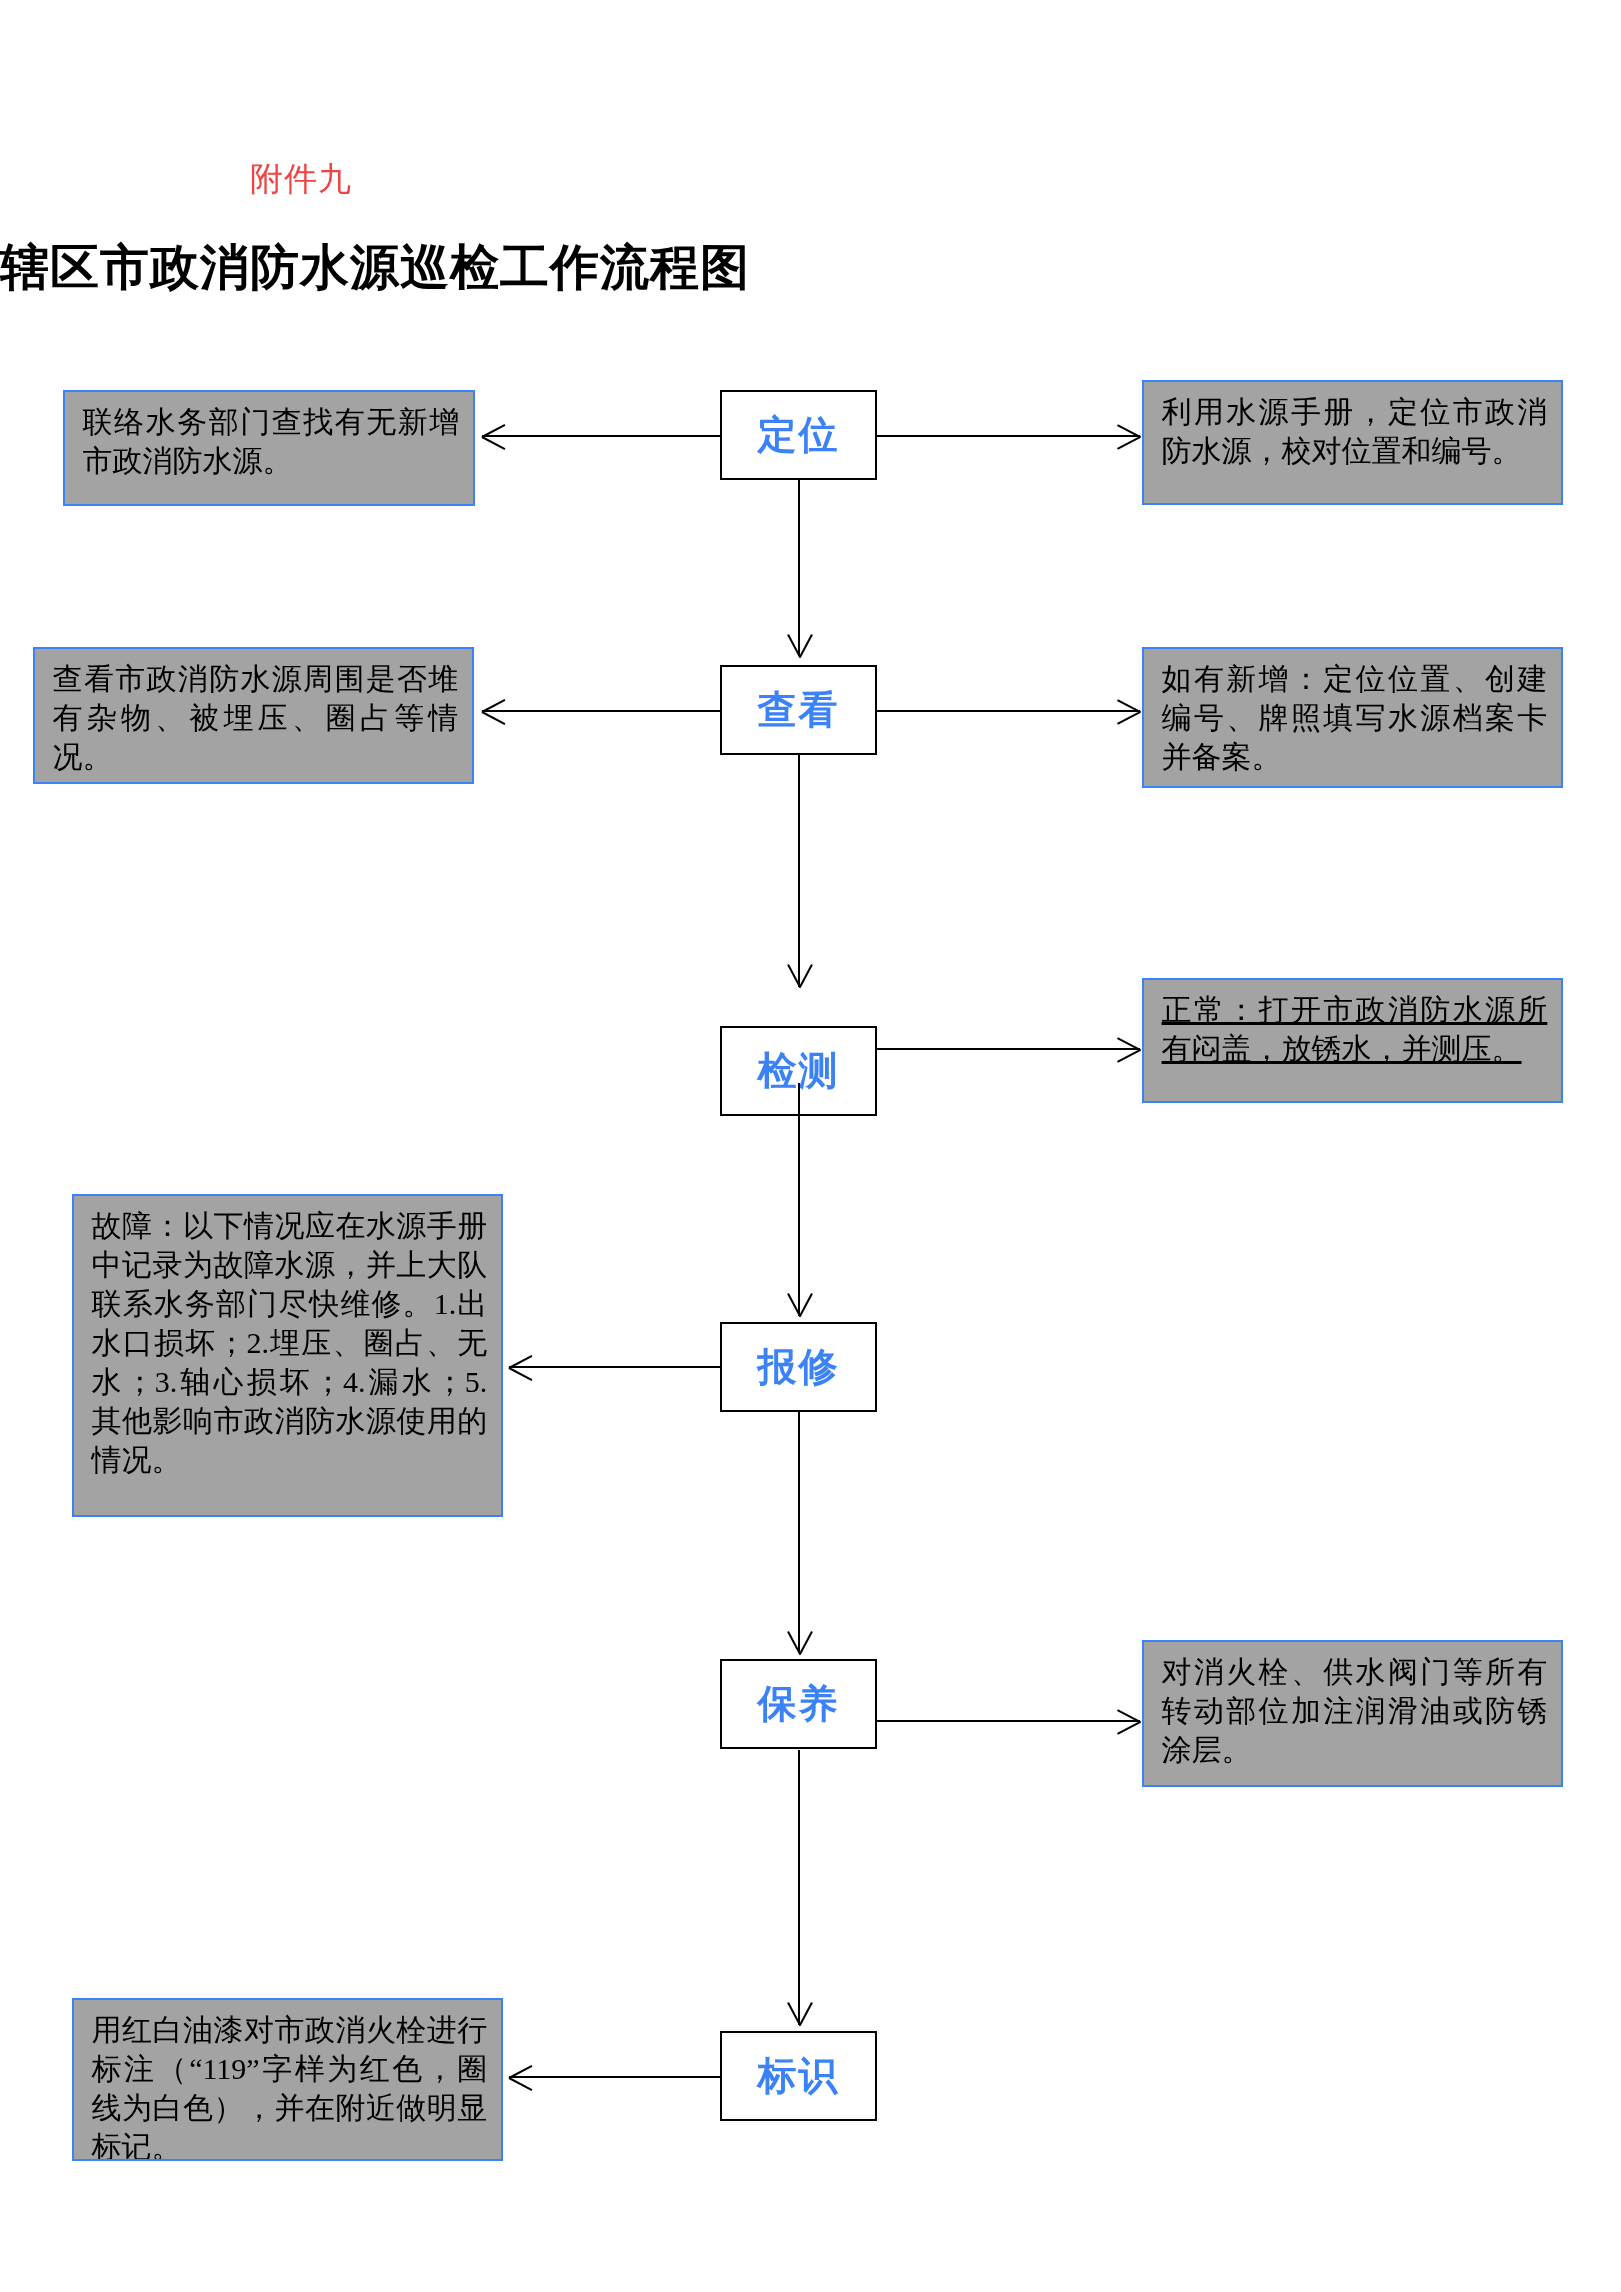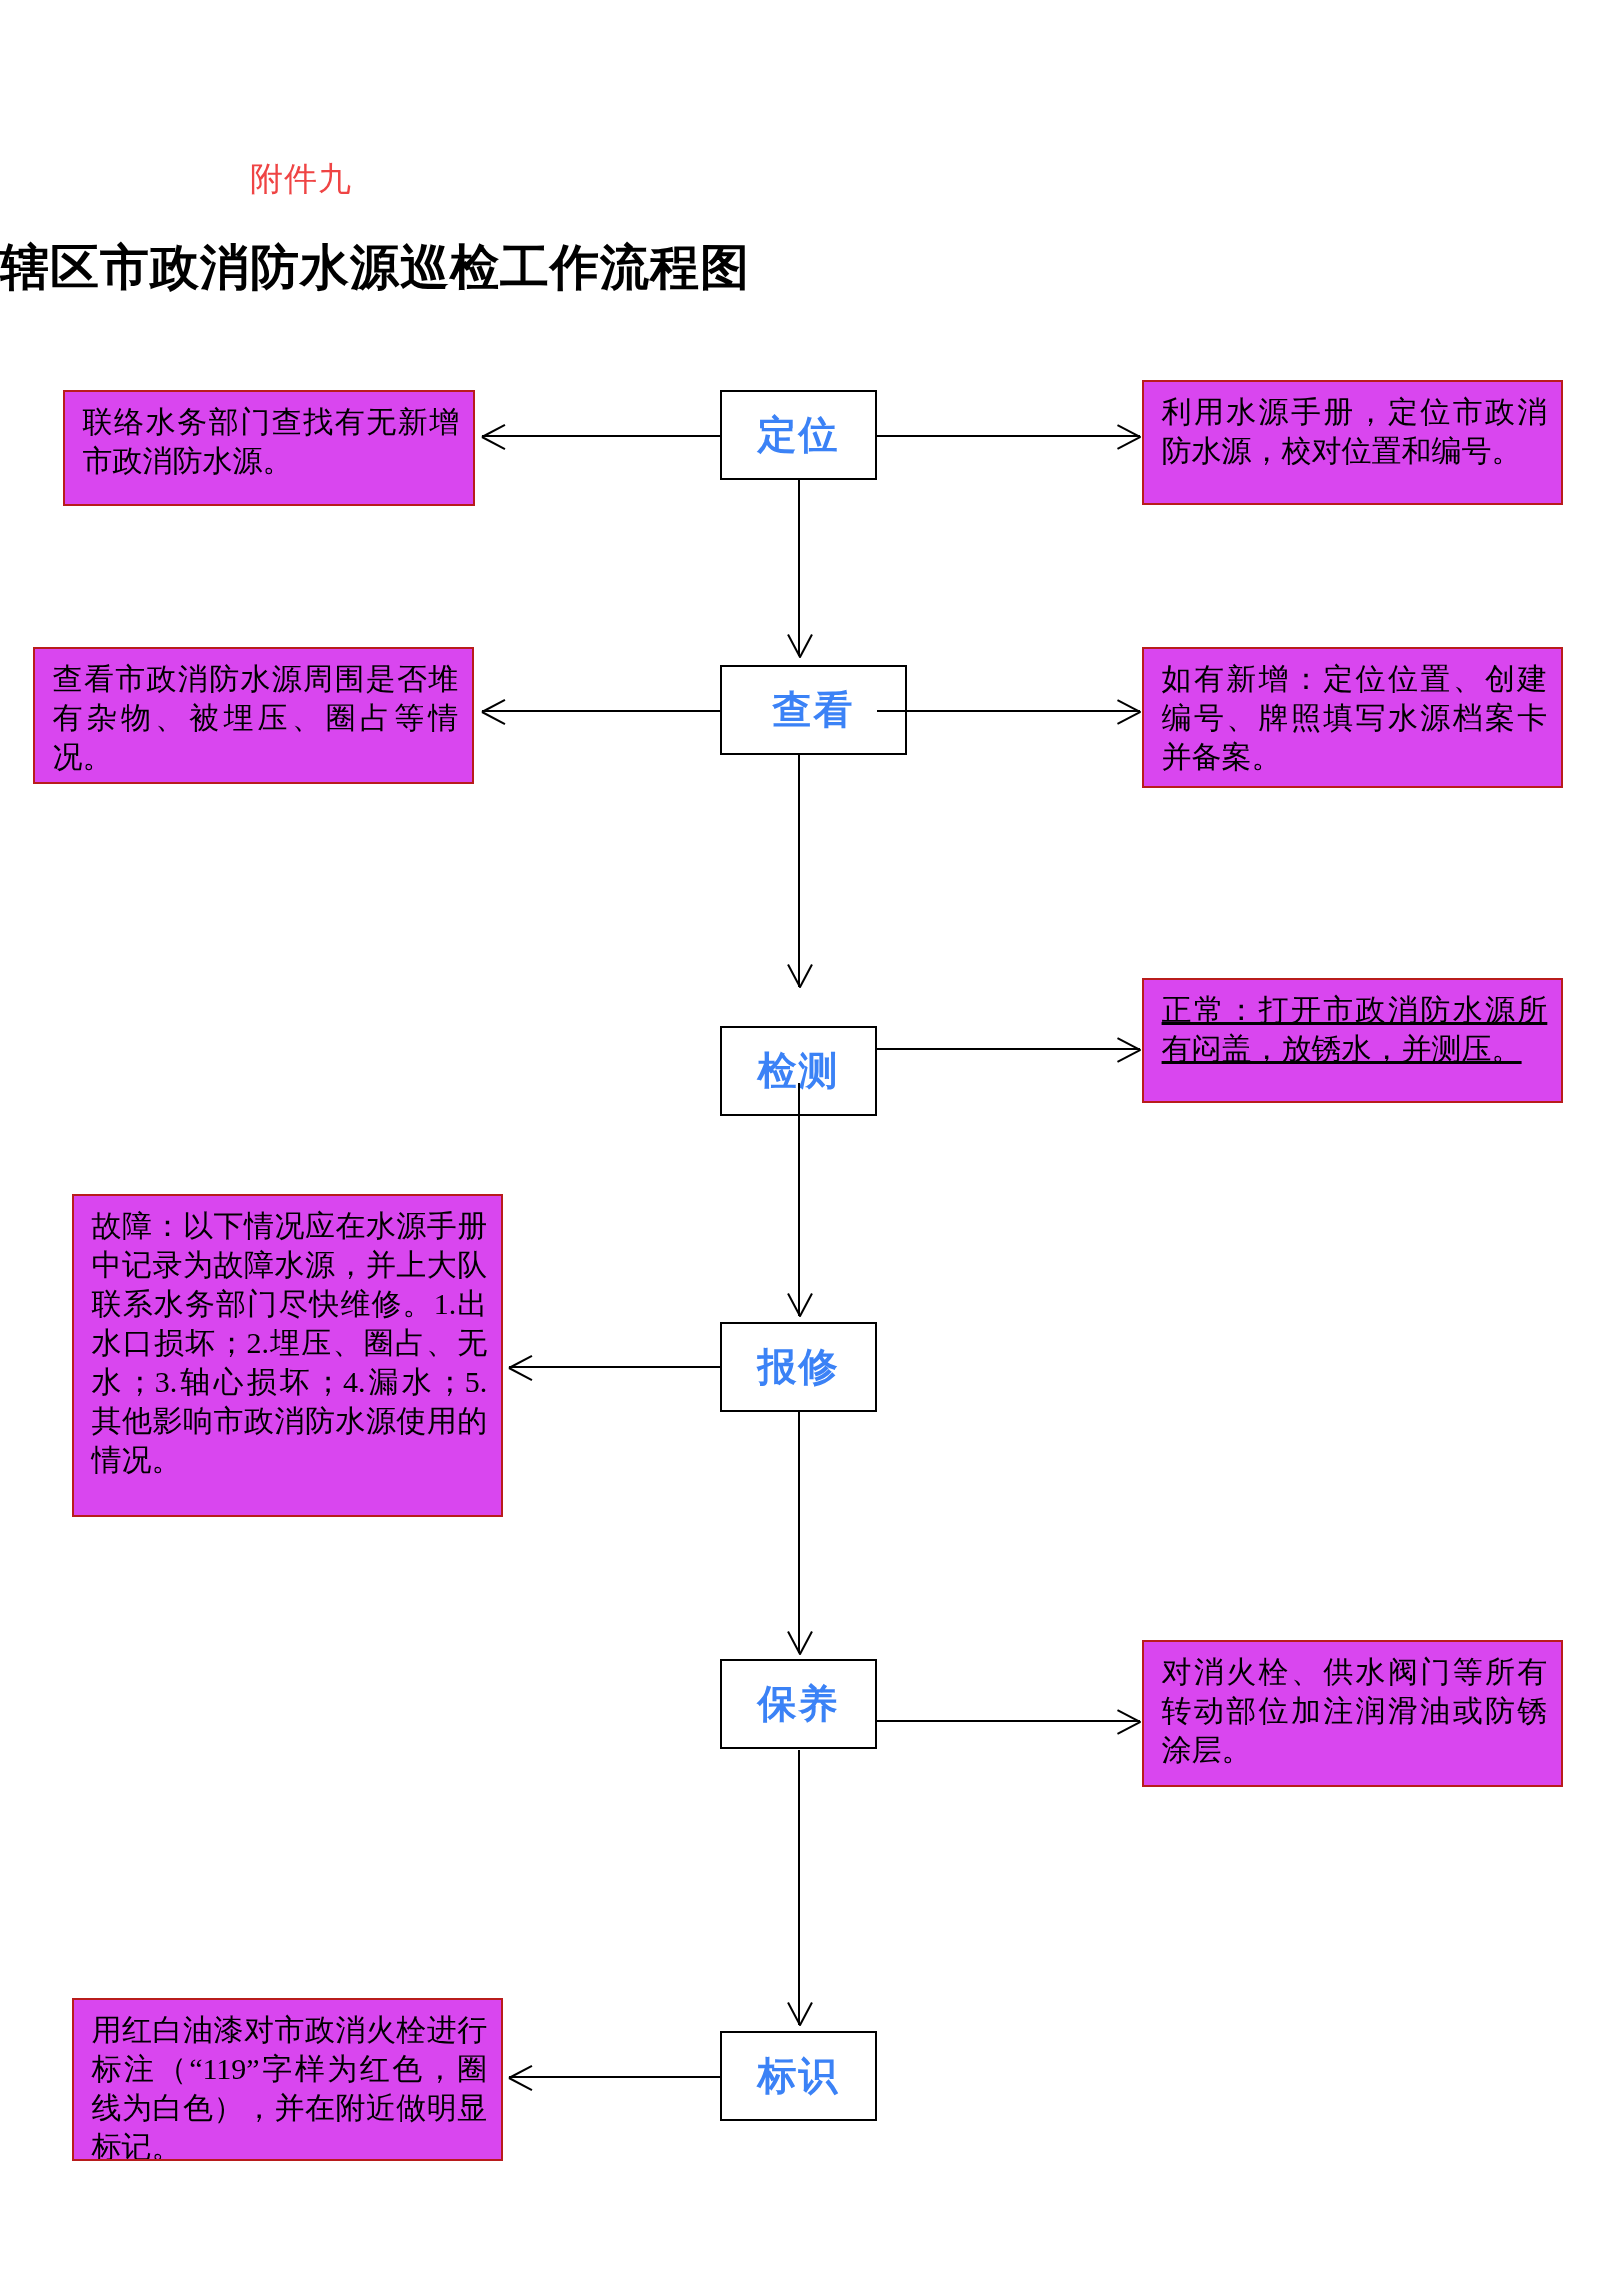--- a/index.html
+++ b/index.html
@@ -55,22 +55,22 @@
     align-items: center;
     justify-content: center;
     font-family: "Liberation Sans", "DejaVu Sans", sans-serif;
     font-size: 39px;
     font-weight: bold;
     letter-spacing: 2px;
     color: #3b82f6;
   }
   .sidebox {
     position: absolute;
-    border: 2px solid #b91c1c;
-    background: #d946ef;
+    border: 2px solid #3b82f6;
+    background: #a3a3a3;
     box-sizing: border-box;
     padding: 9.8px 13.7px 5.9px 17.6px;
     font-family: "Liberation Serif", "DejaVu Serif", serif;
     font-size: 30px;
     line-height: 1.30;
     letter-spacing: 0px;
     color: #000;
     overflow: hidden;
     text-align: justify;
     text-justify: inter-character;
@@ -159,21 +159,21 @@
   <div class="arrow-left" style="left:482px; top:436px;"></div>
 
   <div class="hline" style="left:877px; top:435px; width:263px;"></div>
   <div class="arrow-right" style="left:1140px; top:436px;"></div>
 
   <div class="vline" style="left:798px; top:480px; height:176px;"></div>
   <div class="arrow-down" style="left:799px; top:657px;"></div>
 
   <div class="sidebox" style="left:33px; top:647px; width:441px; height:137px;">查看市政消防水源周围是否堆有杂物、被埋压、圈占等情况。</div>
 
-  <div class="node" style="left:720px; top:665px; width:187px; height:90px;">查看</div>
+  <div class="node" style="left:720px; top:665px; width:157px; height:90px;">查看</div>
 
   <div class="sidebox" style="left:1142px; top:647px; width:421px; height:141px;">如有新增：定位位置、创建编号、牌照填写水源档案卡并备案。</div>
 
   <div class="hline" style="left:482px; top:710px; width:238px;"></div>
   <div class="arrow-left" style="left:482px; top:711px;"></div>
 
   <div class="hline" style="left:877px; top:710px; width:263px;"></div>
   <div class="arrow-right" style="left:1140px; top:711px;"></div>
 
   <div class="vline" style="left:798px; top:755px; height:232px;"></div>

